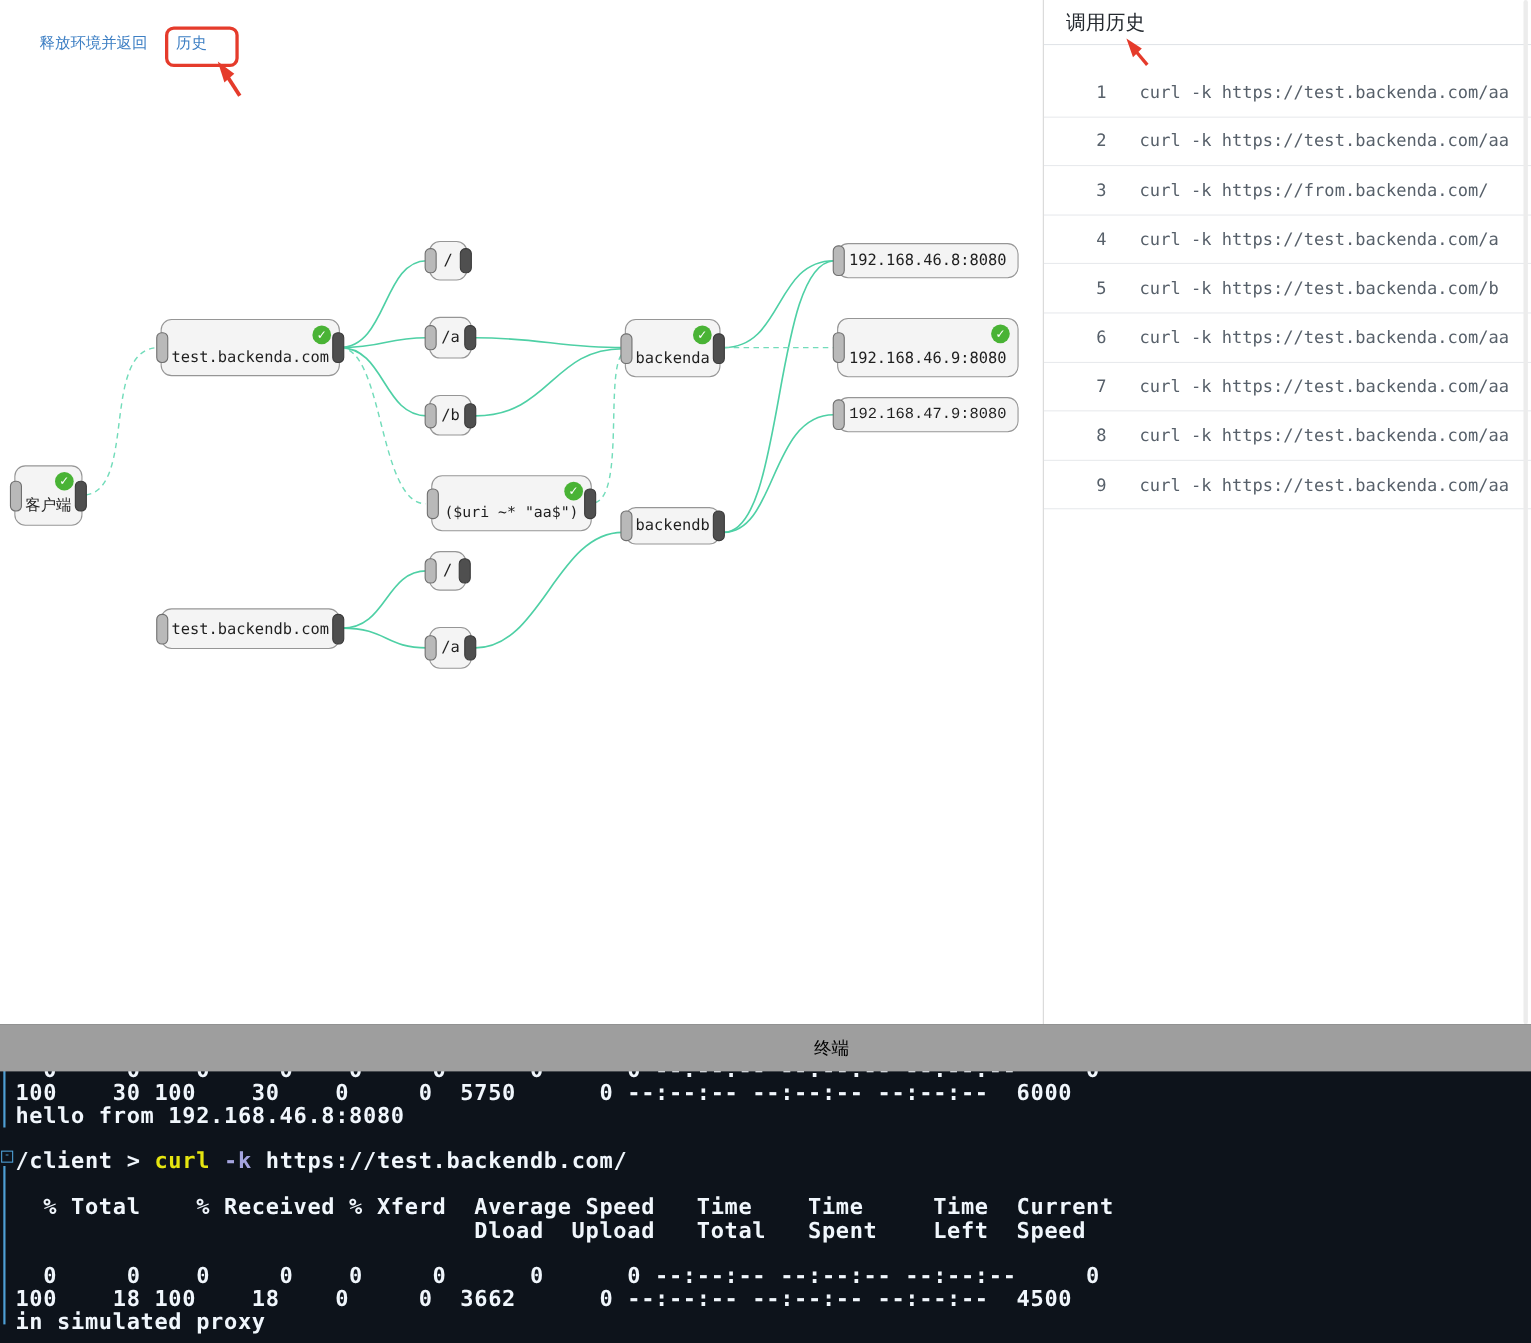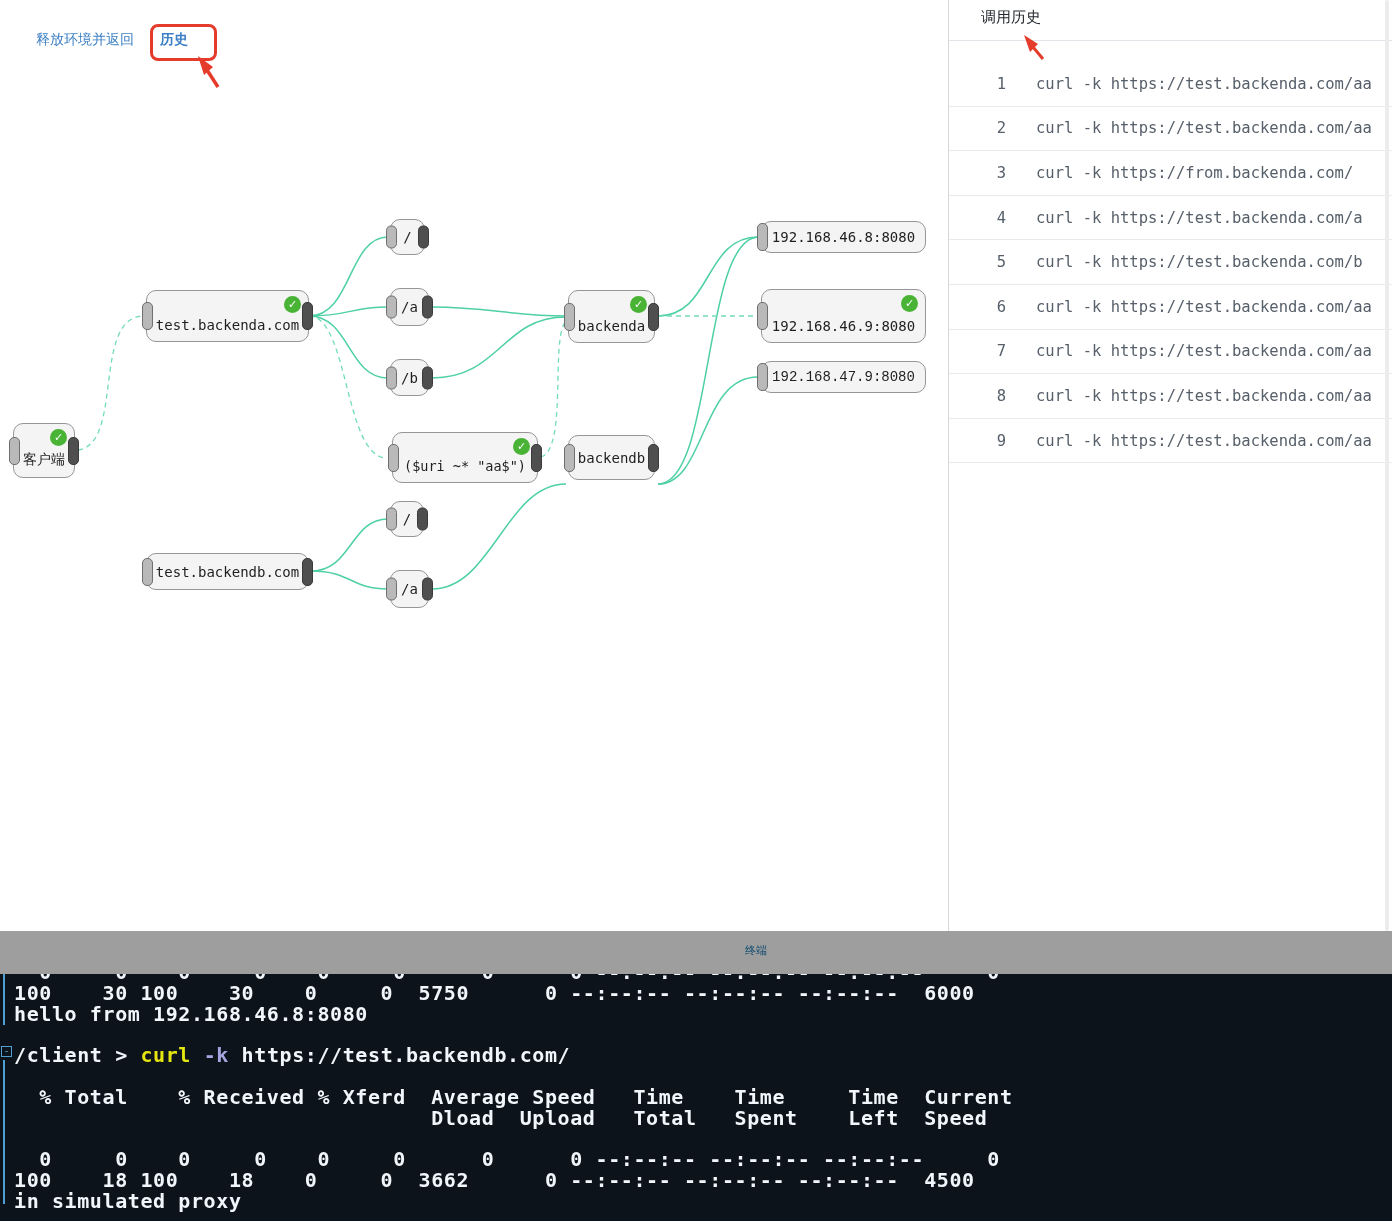--- a/index.html
+++ b/index.html
@@ -2,21 +2,21 @@
 <html><head>
 <meta charset="utf-8">
 <style>
   html,body{margin:0;padding:0;background:#fff;}
   .app{position:relative;width:1392px;height:1221px;background:#fff;overflow:hidden;
        font-family:"DejaVu Sans",sans-serif;}
 
   
   .link{position:absolute;font-size:14px;color:#3d7fc4;cursor:pointer;z-index:6;}
   #release-link{left:36px;top:31px;}
-  #history-link{left:160px;top:31px;font-weight:bold;}
+  #history-link{left:160px;top:31px;}
   #highlight-box{position:absolute;left:150px;top:24px;width:61px;height:31px;
       border:3px solid #e53b2b;border-radius:8px;z-index:6;pointer-events:none;}
 
   
   .edges{position:absolute;left:0;top:0;z-index:1;pointer-events:none;}
   .annot{position:absolute;left:0;top:0;z-index:5;pointer-events:none;}
   .node{position:absolute;background:#f4f4f4;border:1px solid #969696;border-radius:10px;
         display:flex;align-items:center;justify-content:center;box-sizing:border-box;
         font-family:"DejaVu Sans Mono",monospace;font-size:14px;color:#1f1f1f;z-index:2;}
   .node.checked{align-items:flex-end;padding-bottom:8px;}
@@ -28,45 +28,45 @@
   .port.in{left:-5px;background:#b9b9b9;border:1px solid #6f6f6f;}
   .port.out{right:-5px;background:#4f4f4f;border:1px solid #3a3a3a;}
   .sm .port{height:21px;}
   #n-client{left:13px;top:423px;width:62px;height:55px;}
   #n-domain-a{left:146px;top:290px;width:163px;height:52px;}
   #n-root-a{left:390px;top:219px;width:35px;height:36px;}
   #n-a-a{left:390px;top:288px;width:39px;height:38px;}
   #n-b-a{left:390px;top:359px;width:39px;height:37px;}
   #n-regex{left:392px;top:432px;width:146px;height:51px;font-size:13.5px;}
   #n-backenda{left:568px;top:290px;width:87px;height:53px;}
-  #n-backendb{left:568px;top:435px;width:87px;height:45px;}
+  #n-backendb{left:568px;top:461px;width:87px;height:34px;}
   #n-domain-b{left:146px;top:553px;width:163px;height:37px;}
   #n-root-b{left:390px;top:501px;width:34px;height:36px;}
   #n-a-b{left:390px;top:570px;width:39px;height:38px;}
   #n-ip1{left:761px;top:221px;width:165px;height:32px;}
   #n-ip2{left:761px;top:289px;width:165px;height:54px;}
   #n-ip3{left:761px;top:361px;width:165px;height:32px;font-family:Liberation Mono, monospace;}
 
   
   #history-panel{position:absolute;left:948px;top:0;width:444px;height:931px;
       border-left:1px solid #d8d8d8;box-sizing:border-box;background:transparent;z-index:3;}
-  #history-title{position:absolute;left:32px;top:8px;font-size:15px;color:#24292f;}
+  #history-title{position:absolute;left:20px;top:8px;font-size:18px;color:#24292f;}
   #history-sep{position:absolute;left:0;top:40px;width:100%;height:1px;background:#e1e4e8;}
   #history-list{position:absolute;left:0;top:62px;width:100%;}
   .hrow{height:43.6px;border-bottom:1px solid #e8eaed;display:flex;align-items:center;
         font-family:"DejaVu Sans Mono",monospace;font-size:15.5px;color:#57606a;}
   .hrow .idx{width:57px;text-align:right;flex:none;}
   .hrow .cmd{margin-left:30px;white-space:pre;}
   #panel-scrollbar{position:absolute;right:3px;top:0;width:4px;height:100%;background:#ececec;border-radius:2px;}
 
   
   #terminal{position:absolute;left:0;top:931px;width:1392px;height:290px;background:#0d131b;z-index:4;}
   #terminal-bar{position:absolute;left:0;top:0;width:100%;height:43px;background:#9e9e9e;z-index:3;}
   #terminal-title{position:absolute;left:756px;top:12px;transform:translateX(-50%);
-      color:#0c4a6e;font-size:11px;}
+      color:#000000;font-size:16px;}
   .term-text{position:absolute;left:14px;top:31px;margin:0;z-index:1;
       font-family:"DejaVu Sans Mono",monospace;font-weight:600;font-size:20px;
       letter-spacing:0.6px;line-height:20.8px;color:#f0f6fc;white-space:pre;}
   .tok-cmd{font-weight:600;}
   .fold-line{position:absolute;left:3px;width:2px;background:#4e9fd4;z-index:2;}
   #fold-line-1{top:35px;height:59px;}
   #fold-line-2{top:129px;height:144px;}
   #fold-box{position:absolute;left:1px;top:115px;width:11px;height:11px;border:1.5px solid #4e9fd4;
       box-sizing:border-box;color:#4e9fd4;font-size:10px;line-height:7px;text-align:center;z-index:2;
       font-family:"DejaVu Sans Mono",monospace;}

